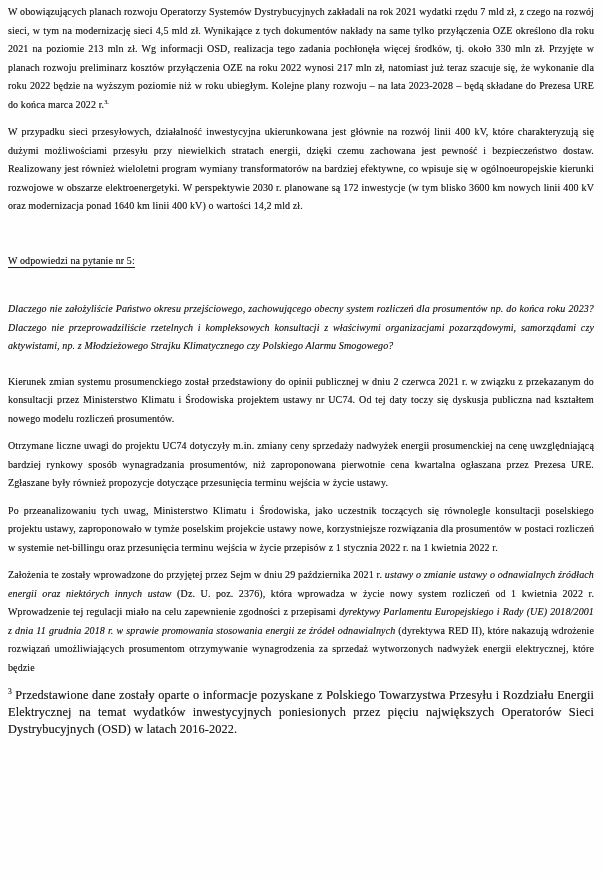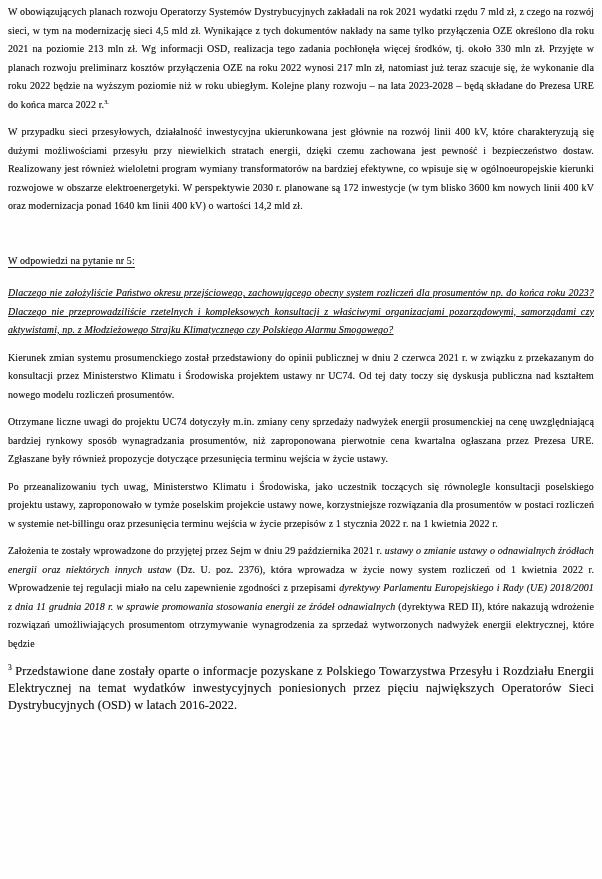--- a/index.html
+++ b/index.html
@@ -16,28 +16,28 @@
   }
   .para {
     margin: 0 0 9px 0;
     font-size: 10px;
     line-height: 18.5px;
     text-align: justify;
     letter-spacing: 0.12px;
     text-shadow: 0 0 0.4px rgba(25,25,25,0.55);
   }
   .heading {
-    margin: 36px 0 14px 0;
+    margin: 36px 0 30px 0;
     text-align: left;
   }
   .heading .r {
     text-decoration: underline;
     text-underline-offset: 3px;
   }
-  .question { margin-bottom: 9px; text-decoration: underline; }
+  .question { margin-bottom: 17px; }
   .question .r { font-style: italic; }
   .footnote {
     margin-top: 10px;
     margin-bottom: 0;
     font-size: 12.3px;
     line-height: 17px;
   }
   .r.i { font-style: italic; }
   .r.u { text-underline-offset: 2px; }
   .r.sup {

